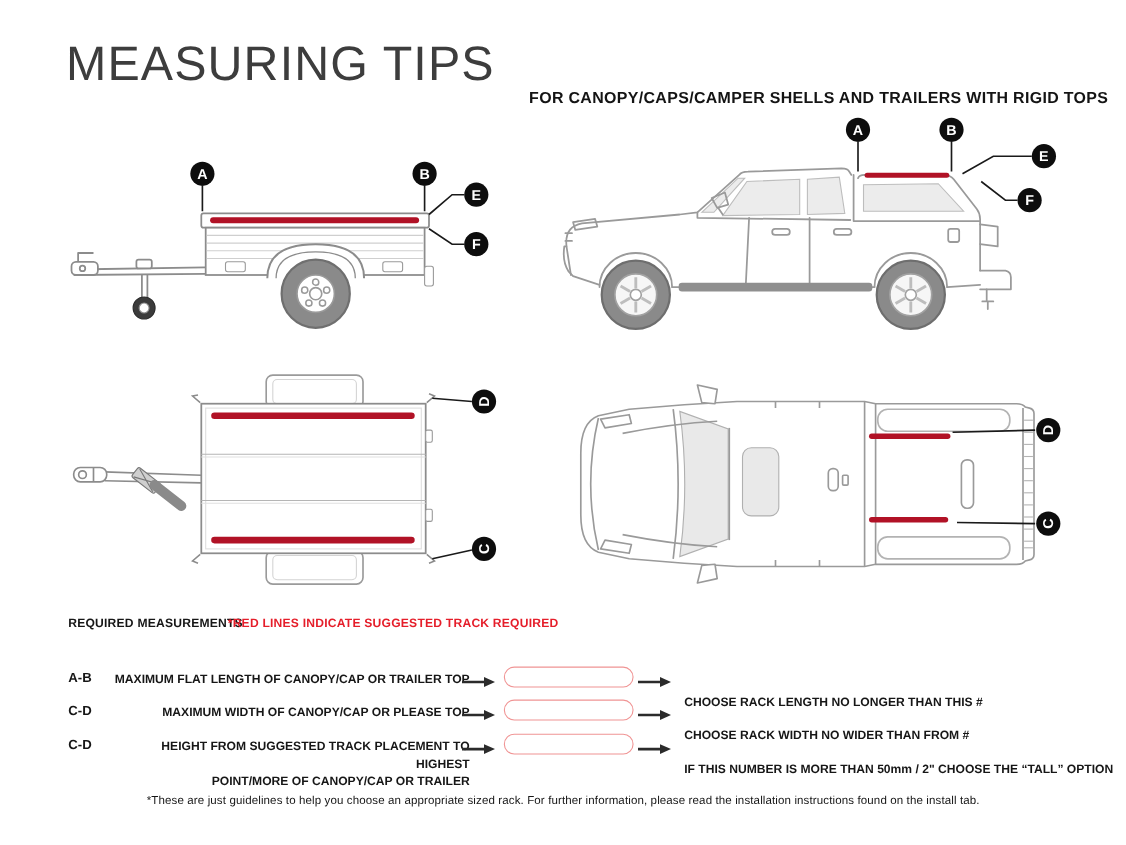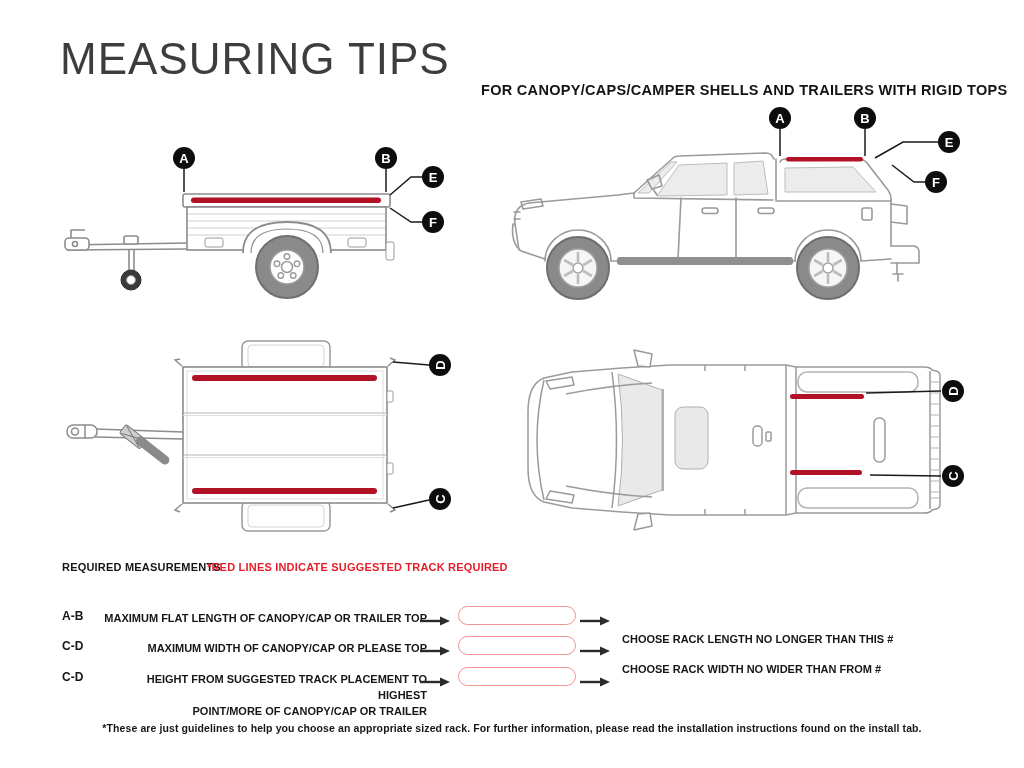--- a/index.html
+++ b/index.html
@@ -16,21 +16,21 @@
   .rkey{position:absolute;left:62px;top:3px;font-size:12px;font-weight:bold;}
   .rdesc{position:absolute;left:97px;top:4px;width:330px;font-size:11px;font-weight:bold;line-height:16px;text-align:right;}
   .rres{position:absolute;left:622px;top:4px;width:400px;font-size:11px;font-weight:bold;line-height:16px;margin-top:21px;}
   .arr1{position:absolute;left:420px;top:7px;}
   .arr2{position:absolute;left:580px;top:7px;}
   .pill{
     position:absolute;left:458px;top:0;width:100px;height:17px;
     border:1.6px solid #f09494;border-radius:11px;background:#fff;outline:none;
     font-family:"Liberation Sans",sans-serif;font-size:11px;padding:0 8px;color:#161616;
   }
-  #footer{left:0;top:722px;width:1024px;text-align:center;font-size:10.5px;font-weight:bold;letter-spacing:0.1px;}
+  #footer{left:0;top:722px;width:1024px;text-align:center;font-size:10.5px;font-weight:normal;letter-spacing:0.1px;}
   svg text.lbl{font-family:"Liberation Sans",sans-serif;font-size:13px;font-weight:bold;fill:#ffffff;text-anchor:middle;}
 </style>
 </head>
 <body>
 
 <div id="title" class="abs">MEASURING TIPS</div>
 <div id="subtitle" class="abs">FOR CANOPY/CAPS/CAMPER SHELLS AND TRAILERS WITH RIGID TOPS</div>
 
 <svg class="abs" style="left:45px;top:112px" width="430" height="212" viewBox="0 0 430 212">
   <defs>
@@ -355,16 +355,17 @@
       </svg>
   </span>
   <input class="pill" type="text" value="" style="">
   <span class="arr2">
     <svg width="30" height="12" viewBox="0 0 30 12">
         <line x1="0" y1="6" x2="21" y2="6" stroke="#2b2b2b" stroke-width="2.4"></line>
         <polygon points="20,1.5 30,6 20,10.5" fill="#2b2b2b"></polygon>
       </svg>
   </span>
   <div class="rres">
+    <div>IF THIS NUMBER IS MORE THAN 50mm / 2" CHOOSE THE “TALL” OPTION</div>
   </div>
 </div>
 
 <div id="footer" class="abs">*These are just guidelines to help you choose an appropriate sized rack. For further information, please read the installation instructions found on the install tab.</div>
 
 </body></html>

